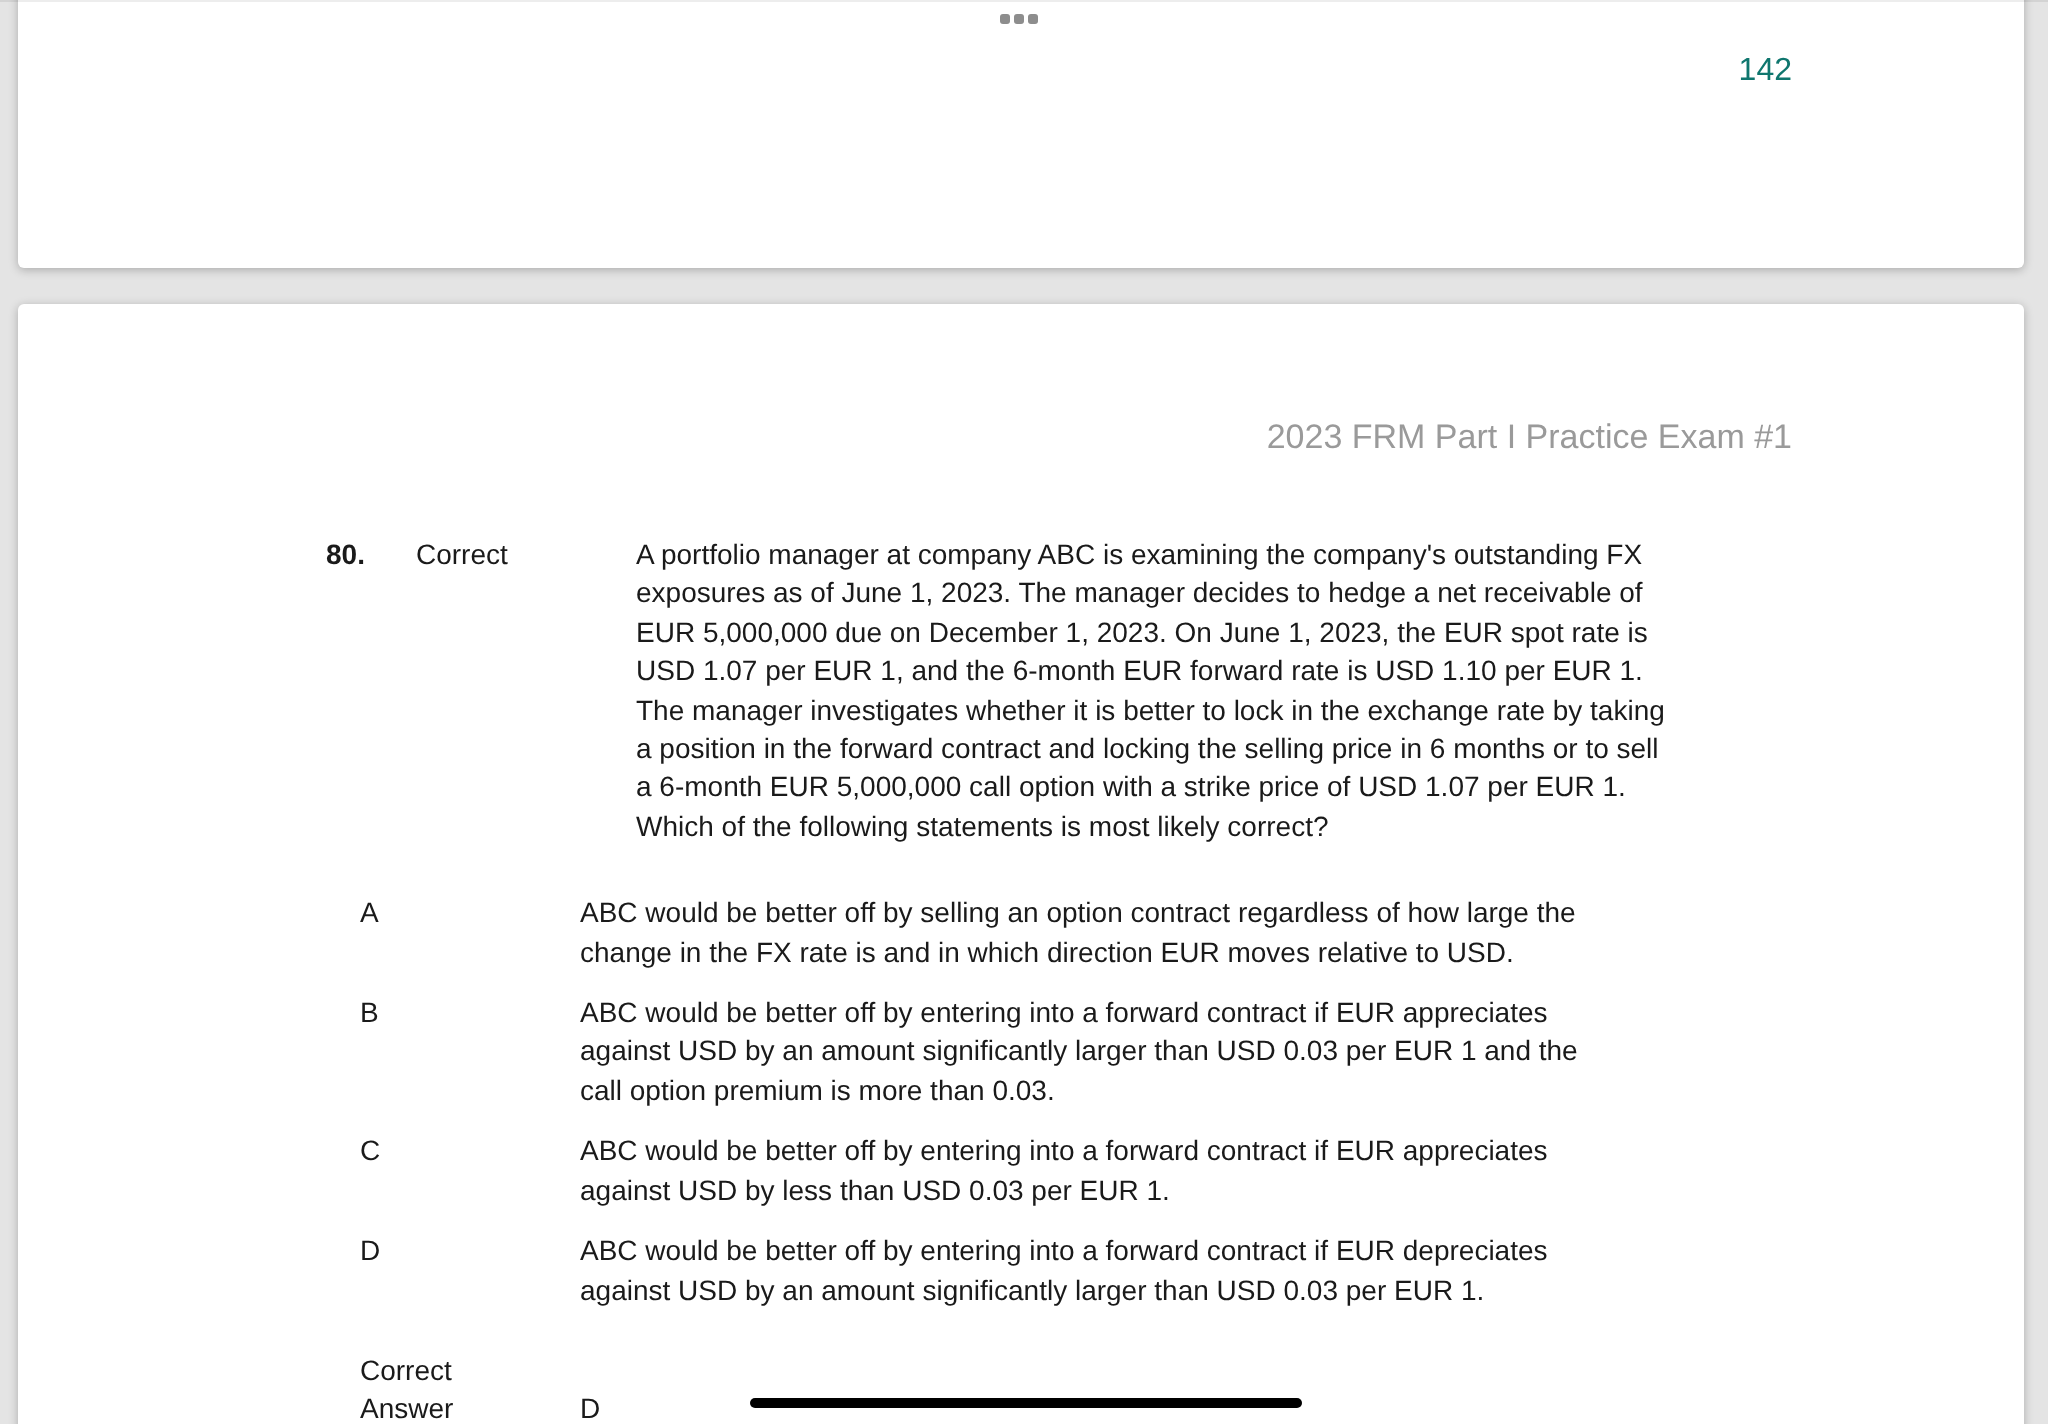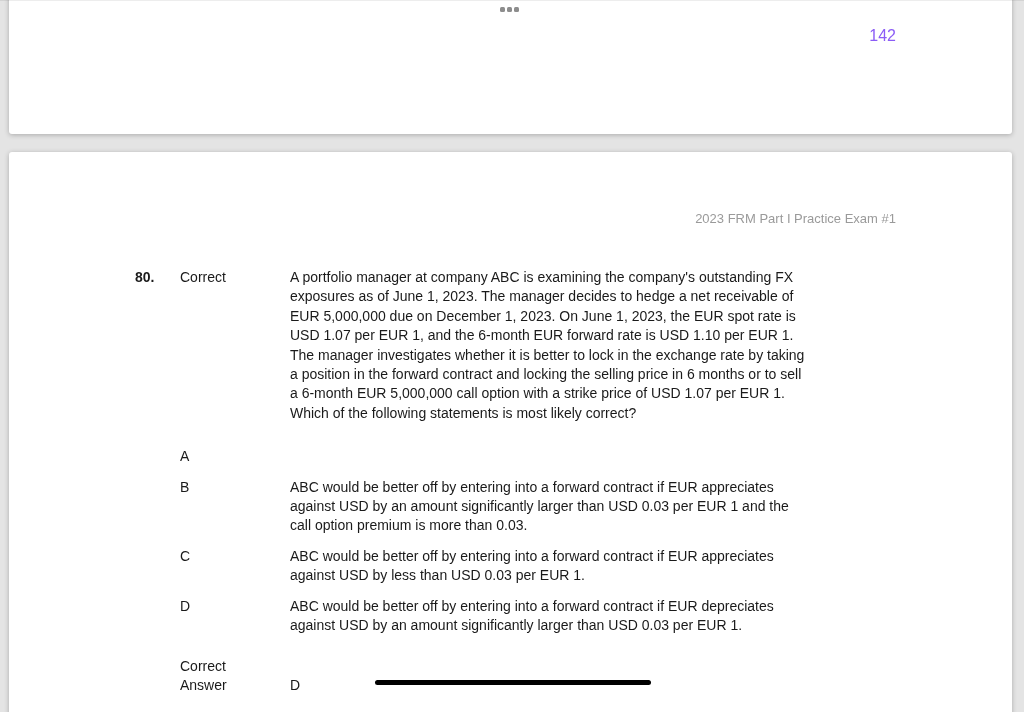--- a/index.html
+++ b/index.html
@@ -37,44 +37,44 @@
     width: 5px; height: 5px;
     background: #8d8d8d;
     border-radius: 1.5px;
   }
 
   .page-number {
     position: absolute;
     top: 36px; right: 116px;
     font-size: 16px;
     line-height: 20px;
-    color: #8b5cf6;
+    color: #0f766e;
   }
 
   .doc-header {
     position: absolute;
     top: 59px; right: 116px;
-    font-size: 13px;
+    font-size: 17px;
     line-height: 16px;
     color: #9a9a9a;
     margin-left: 45px;
   }
 
   .qa {
     position: absolute;
     left: 126px; top: 116px;
     width: 800px;
     font-size: 14px;
     line-height: 19.4px;
   }
   .row { display: flex; align-items: flex-start; }
   .num { width: 45px; font-weight: 700; flex: 0 0 45px; }
   .label { width: 110px; flex: 0 0 110px; white-space: pre-line; }
   .text { width: 622px; white-space: pre-line; }
-  .q-row  { margin-bottom: 24px; }
+  .q-row  { margin-bottom: 24px; margin-left: 28px; }
   .opt-a, .opt-b, .opt-c { margin-bottom: 11px; }
   .opt-d { margin-bottom: 21px; }
   .ans-text { position: relative; }
   .bar {
     position: absolute;
     left: 85px; top: 23px;
     width: 276px; height: 5px;
     background: #000000;
     border-radius: 2.5px;
   }
@@ -108,20 +108,22 @@
 USD 1.07 per EUR 1, and the 6-month EUR forward rate is USD 1.10 per EUR 1.
 The manager investigates whether it is better to lock in the exchange rate by taking
 a position in the forward contract and locking the selling price in 6 months or to sell
 a 6-month EUR 5,000,000 call option with a strike price of USD 1.07 per EUR 1.
 Which of the following statements is most likely correct?</div>
       </div>
 
       <div class="row opt-a">
         <div class="num"></div>
         <div class="label">A</div>
+        <div class="text">ABC would be better off by selling an option contract regardless of how large the
+change in the FX rate is and in which direction EUR moves relative to USD.</div>
       </div>
 
       <div class="row opt-b">
         <div class="num"></div>
         <div class="label">B</div>
         <div class="text">ABC would be better off by entering into a forward contract if EUR appreciates
 against USD by an amount significantly larger than USD 0.03 per EUR 1 and the
 call option premium is more than 0.03.</div>
       </div>
 

